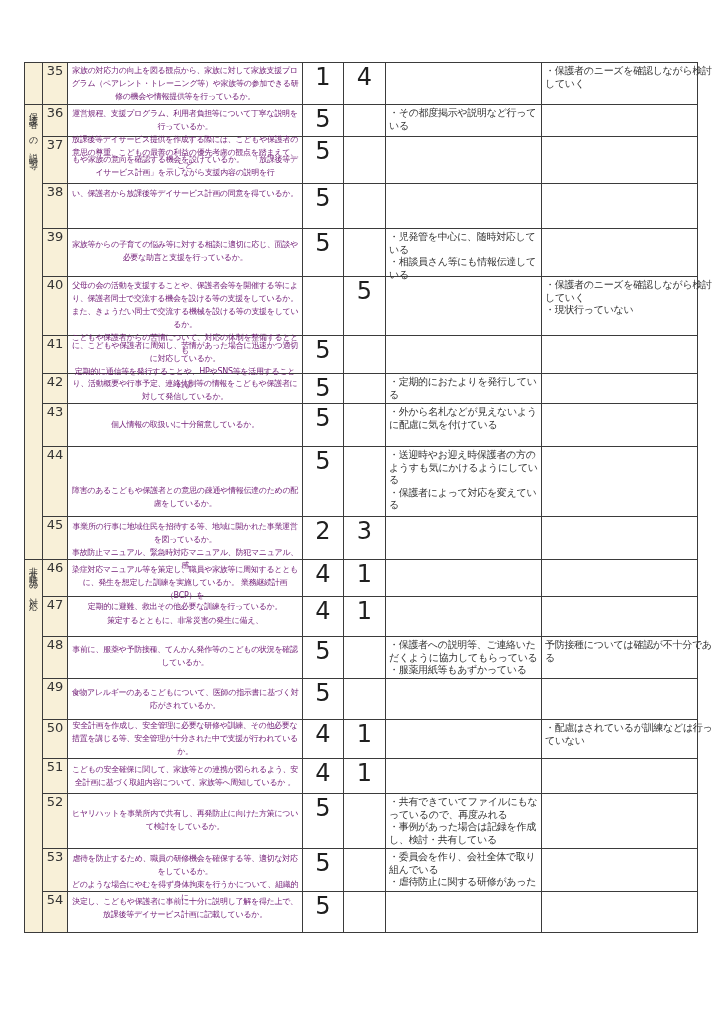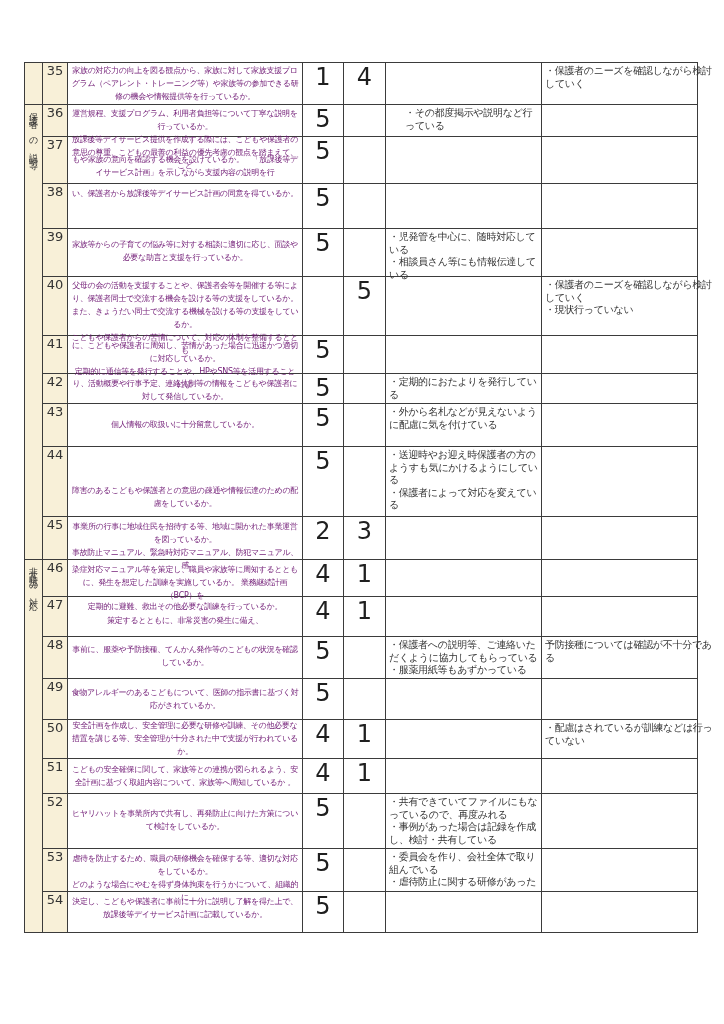--- a/index.html
+++ b/index.html
@@ -125,21 +125,21 @@
               <div class="qline">放課後等デイサービス提供を作成する際には、こどもや保護者の意思の尊重、こどもの最善の利益の優先考慮の観点を踏まえて、こど</div>
             </div>
           </td>
           <td class="s1">
             <div class="score">5</div>
           </td>
           <td class="s2">
             <div class="score"></div>
           </td>
           <td class="c1">
-            <div class="cbox" style="max-height: 30px; margin-left: 16px;">
+            <div class="cbox" style="max-height: 30px;">
               <div class="bullet">・その都度掲示や説明など行っている</div>
             </div>
           </td>
           <td class="c2"></td>
         </tr>
         <tr style="height: 47px;">
           <td class="num">37</td>
           <td class="q">
             <div class="qbox" style="height: 45px; padding-top: 16px;">
               <div class="qline">もや家族の意向を確認する機会を設けているか。　「放課後等デイサービス計画」を示しながら支援内容の説明を行</div>

